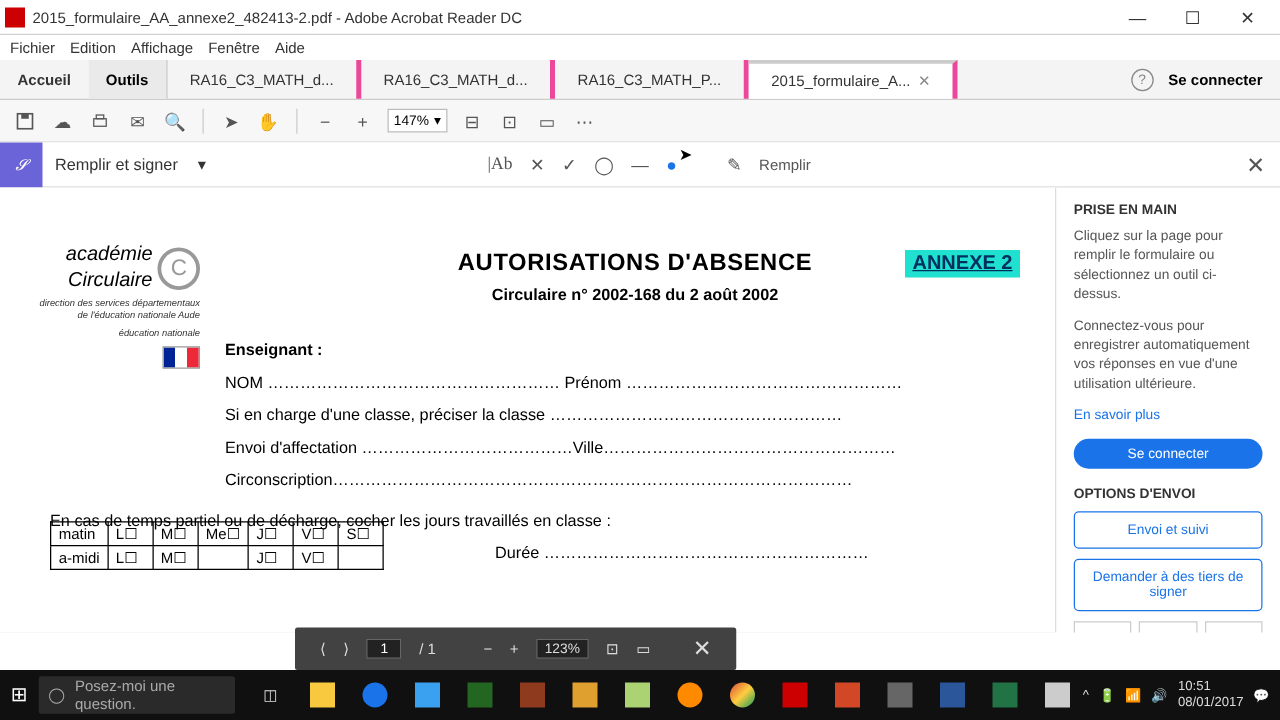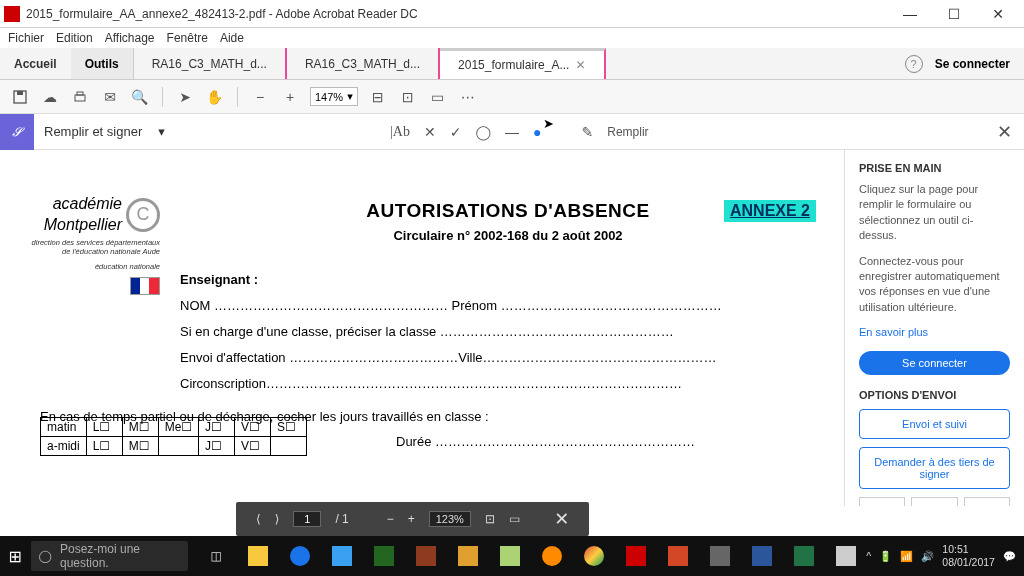--- a/index.html
+++ b/index.html
@@ -6,21 +6,21 @@
   body { font-family: "Segoe UI", Arial, sans-serif; font-size: 12px; background: #fff; width: 1024px; height: 576px; overflow: hidden; position: relative; }
   .titlebar { height: 28px; background: #fff; border-bottom: 1px solid #d0d0d0; display: flex; align-items: center; padding: 0 4px; }
   .titlebar .pdf-icon { width: 16px; height: 16px; background: #c00; margin-right: 6px; display: inline-block; }
   .titlebar .title-text { flex: 1; font-size: 12px; color: #333; }
   .win-controls { display: flex; gap: 0; }
   .win-btn { width: 44px; height: 28px; display: flex; align-items: center; justify-content: center; font-size: 14px; color: #333; }
   .menubar { height: 20px; display: flex; align-items: center; padding: 0 8px; font-size: 12px; gap: 12px; color: #333; }
   .tabsbar { height: 32px; background: #f4f4f4; border-bottom: 1px solid #ccc; display: flex; align-items: stretch; }
   .tabsbar .home-btn { padding: 0 14px; display: flex; align-items: center; font-weight: 600; color: #333; }
   .tabsbar .tools-btn { padding: 0 14px; display: flex; align-items: center; font-weight: 600; background: #eaeaea; border-right: 1px solid #ccc; }
-  .doc-tab { padding: 0 18px; display: flex; align-items: center; gap: 6px; border-right: 2px solid #ec4899; font-size: 12px; color: #333; }
+  .doc-tab { padding: 0 18px; display: flex; align-items: center; gap: 6px; border-right: 4px solid #ec4899; font-size: 12px; color: #333; }
   .doc-tab.active { background: #fff; border-top: 3px solid #ccc; }
   .doc-tab .close-x { font-size: 12px; color: #888; }
   .tabsbar .right-area { margin-left: auto; display: flex; align-items: center; gap: 12px; padding-right: 14px; }
   .help-icon { width: 18px; height: 18px; border: 1.5px solid #888; border-radius: 50%; display: flex; align-items: center; justify-content: center; font-size: 11px; color: #888; }
   .toolbar1 { height: 34px; background: #f7f7f7; border-bottom: 1px solid #ddd; display: flex; align-items: center; padding: 0 10px; gap: 10px; }
   .tool-icon { width: 20px; height: 20px; display: flex; align-items: center; justify-content: center; color: #555; font-size: 14px; position: relative; }
   .tool-sep { width: 1px; height: 20px; background: #ccc; margin: 0 2px; }
   .zoom-box { border: 1px solid #bbb; padding: 2px 4px; font-size: 11px; display: flex; align-items: center; gap: 4px; background: #fff; }
   .fill-sign-bar { height: 36px; background: #fff; border-bottom: 1px solid #ddd; display: flex; align-items: center; position: relative; }
   .fill-sign-bar .left-icon { width: 34px; height: 36px; background: #6b64d8; display: flex; align-items: center; justify-content: center; color: #fff; font-style: italic; }
@@ -92,20 +92,23 @@
 
 <div class="tabsbar">
   <div class="home-btn">Accueil</div>
   <div class="tools-btn">Outils</div>
   <div class="doc-tab">
       <span>RA16_C3_MATH_d...</span>
     </div>
   <div class="doc-tab">
       <span>RA16_C3_MATH_d...</span>
     </div>
+  <div class="doc-tab">
+      <span>RA16_C3_MATH_P...</span>
+    </div>
   <div class="doc-tab active">
       <span>2015_formulaire_A...</span>
       <span class="close-x">✕</span>
     </div>
   <div class="right-area">
     <div class="help-icon">?</div>
     <span style="font-weight:600;">Se connecter</span>
   </div>
 </div>
 
@@ -159,21 +162,21 @@
 </div>
 <div class="cursor-arrow">➤</div>
 
 <div class="content-row">
   <div class="doc-area">
     <div class="page">
       <div class="logo-block">
         <div style="display:flex;align-items:center;justify-content:flex-end;">
           <div>
             <div class="acad">académie</div>
-            <div class="acad">Montpellier</div>
+            <div class="acad">Circulaire</div>
           </div>
           <div class="circle">C</div>
         </div>
         <div class="small">direction des services départementaux de l'éducation nationale Aude</div>
         <div class="small" style="margin-top:6px;">éducation nationale</div>
         <div><span class="flag"></span></div>
       </div>
       <div class="annexe">ANNEXE 2</div>
       <h1>AUTORISATIONS D'ABSENCE</h1>
       <div class="subtitle">Circulaire n° 2002-168 du 2 août 2002</div>

